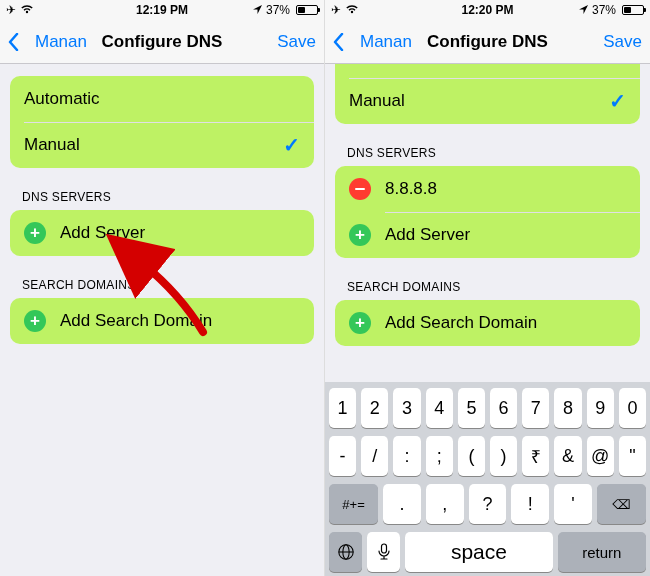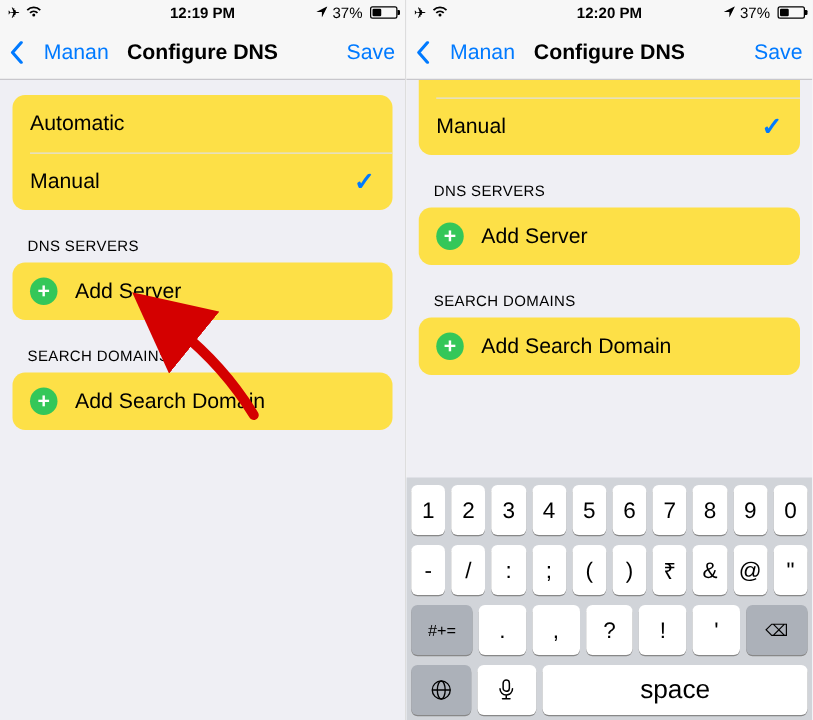--- a/index.html
+++ b/index.html
@@ -20,21 +20,21 @@
 
   
   .navbar { height: 44px; background: #f7f7f7; border-bottom: 1px solid #c8c7cc; display:flex; align-items:center; justify-content:space-between; padding: 0 8px; position:relative;}
   .nav-back { color:#007aff; font-size:17px; display:flex; align-items:center; gap:16px;}
   .nav-title { position:absolute; left:0; right:0; text-align:center; font-size:17px; font-weight:600; color:#000;}
   .nav-save { color:#007aff; font-size:17px; }
 
   .content { flex:1; overflow:hidden; position:relative;}
   .content-inner { position:absolute; left:0; right:0; }
 
-  .group { margin: 18px 10px 0 10px; background:#fde047; border-radius:10px; overflow:hidden;}
+  .group { margin: 18px 10px 0 10px; background:#bef264; border-radius:10px; overflow:hidden;}
   .grouptop { margin-top: 12px; }
   .group-header { font-size:12px; color:#000000; margin: 22px 0 6px 22px; text-transform: uppercase; letter-spacing:0.3px;}
   .row { min-height:46px; padding: 0 14px; display:flex; align-items:center; font-size:17px; color:#000; position:relative;}
   .row + .row::before { content:""; position:absolute; top:0; left:14px; right:0; height:1px; background:#e0e0e4;}
   .row.indent-sep + .row::before,
   .row.indent-sep::before { left:50px; }
   .check { color:#007aff; font-size:20px; margin-left:auto; font-weight:600;}
   .plus-badge, .minus-badge { width:22px; height:22px; border-radius:50%; display:flex; align-items:center; justify-content:center; color:#fff; font-size:17px; font-weight:700; margin-right:14px; flex-shrink:0;}
   .plus-badge { background:#34c759;}
   .minus-badge { background:#ff3b30;}
@@ -193,20 +193,26 @@
           </div>
           <div class="row">
             <span class="row-text">Manual</span>
             <span class="check">✓</span>
           </div>
         </div>
 
         <div class="group-header">DNS SERVERS</div>
         <div class="group" style="margin-top:0;">
           <div class="row indent-sep">
+            <span class="minus-badge">
+                <span class="bar"></span>
+              </span>
+            <span class="row-text">8.8.8.8</span>
+          </div>
+          <div class="row indent-sep">
             <span class="plus-badge">+</span>
             <span class="row-text">Add Server</span>
           </div>
         </div>
 
         <div class="group-header">SEARCH DOMAINS</div>
         <div class="group" style="margin-top:0;">
           <div class="row">
             <span class="plus-badge">+</span>
             <span class="row-text">Add Search Domain</span>
@@ -256,18 +262,19 @@
                 <line x1="2" y1="10" x2="18" y2="10" stroke="#000" stroke-width="1.2"></line>
               </svg>
           </div>
           <div class="key" style="flex:0.9;">
             <svg width="14" height="18" viewBox="0 0 14 18">
                 <rect x="4.5" y="1" width="5" height="9" rx="2.5" stroke="#000" stroke-width="1.2" fill="none"></rect>
                 <path d="M2 8a5 5 0 0010 0M7 13v3M4 16h6" stroke="#000" stroke-width="1.2" fill="none" stroke-linecap="round"></path>
               </svg>
           </div>
           <div class="key space">space</div>
+          <div class="key dark ret">return</div>
         </div>
       </div>
     </div>
   </div>
 
 </div>
 
 </body></html>

